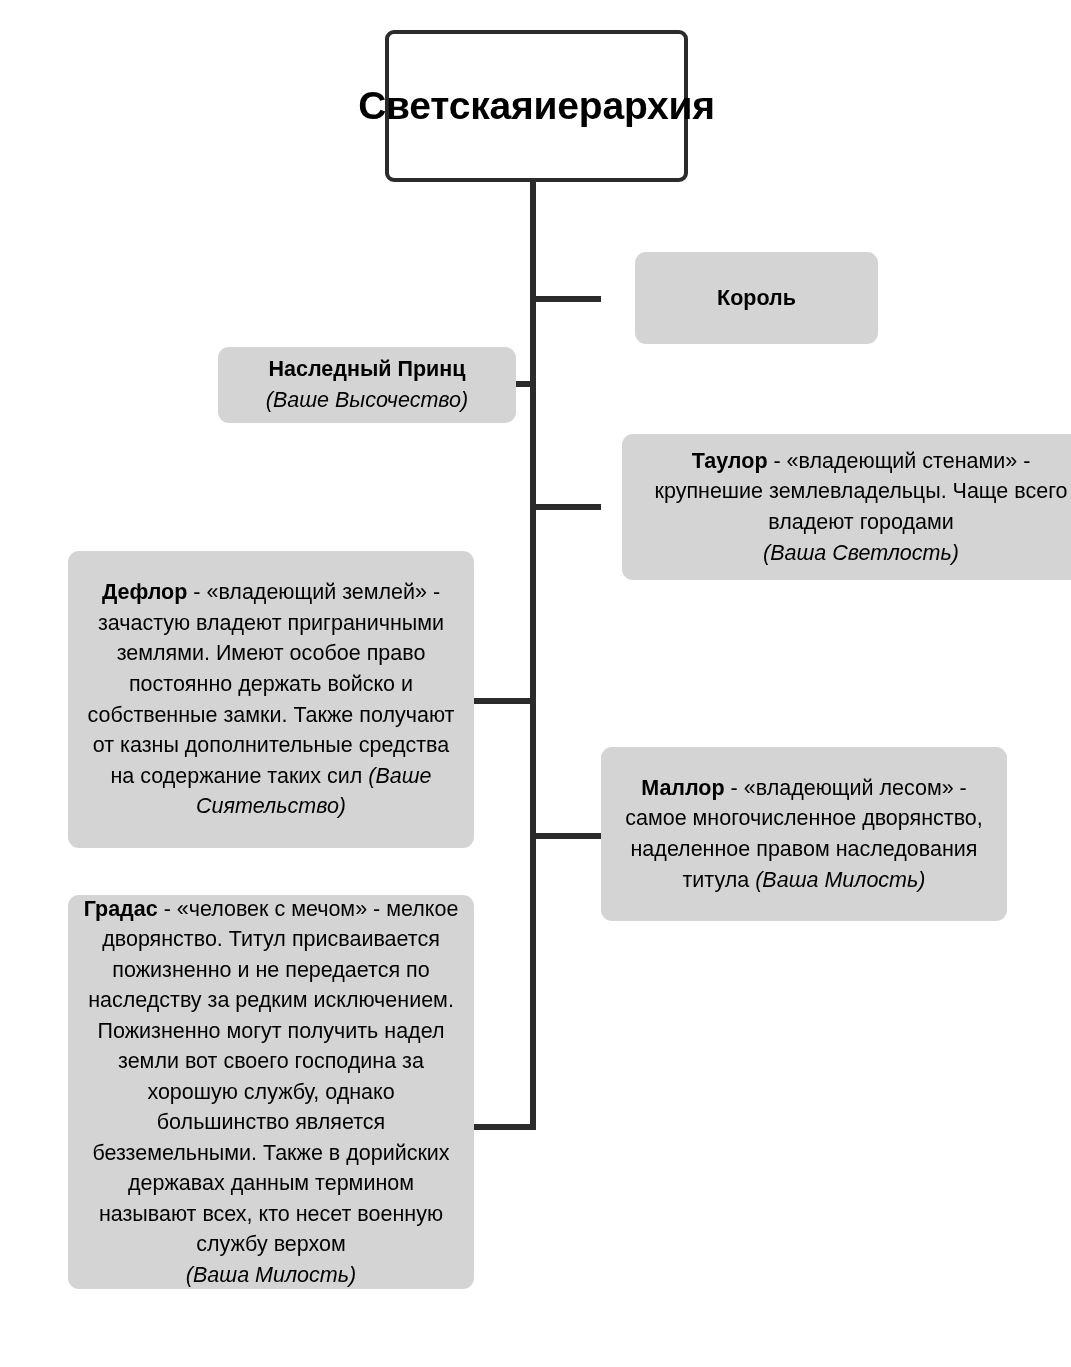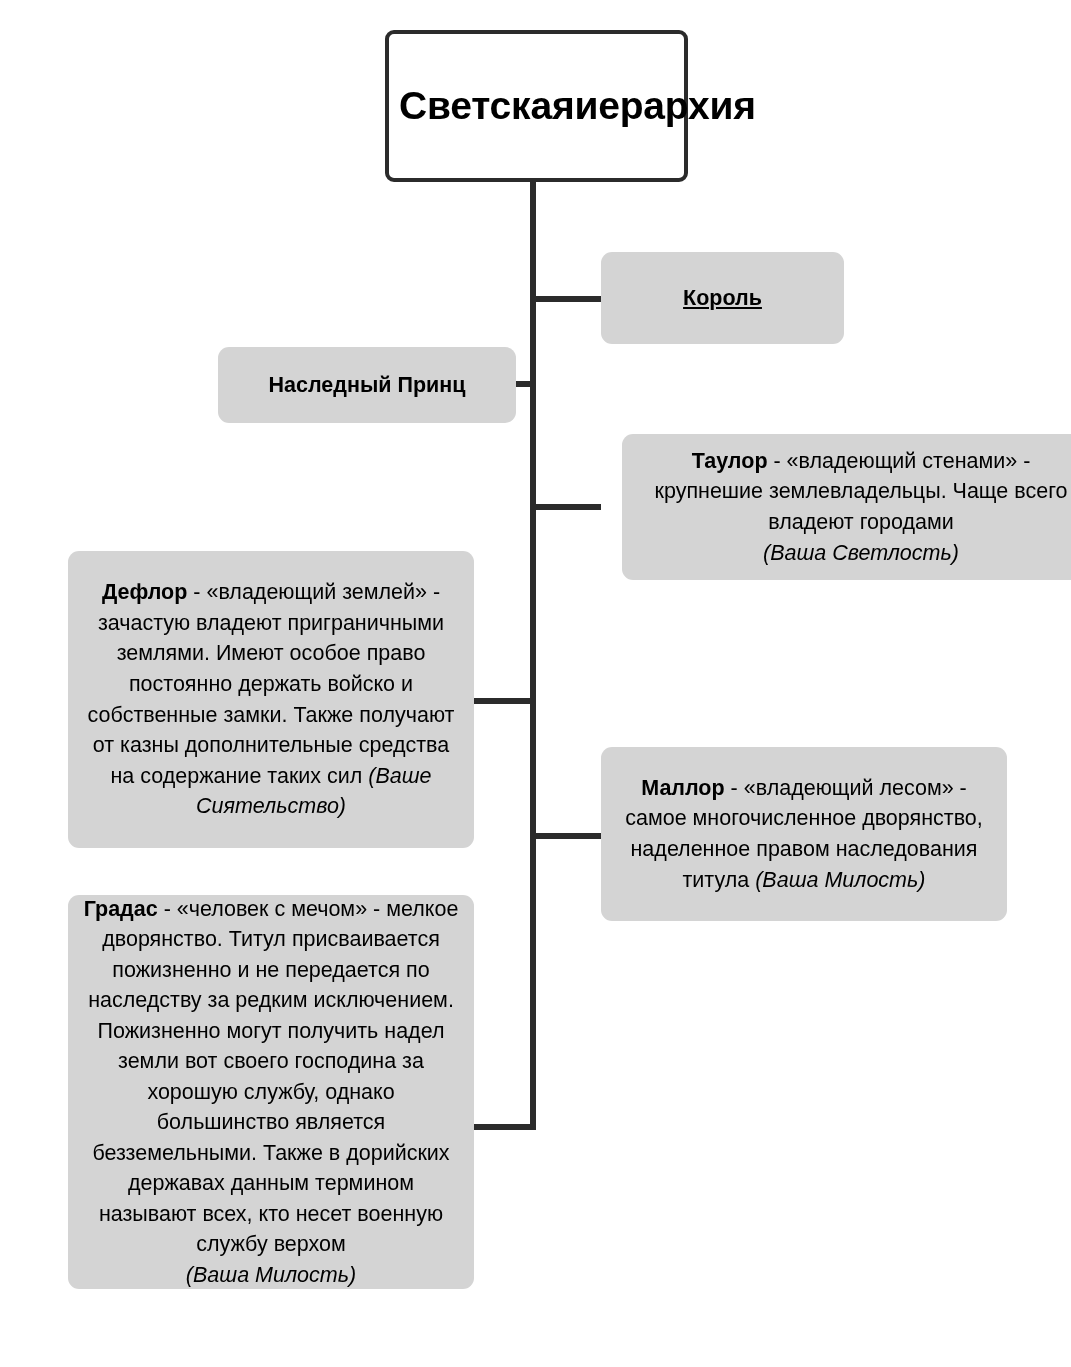--- a/index.html
+++ b/index.html
@@ -28,21 +28,21 @@
     left: 385px;
     top: 30px;
     width: 303px;
     height: 152px;
     box-sizing: border-box;
     border: 4px solid #2b2b2b;
     border-radius: 9px;
     background: #ffffff;
     display: flex;
     align-items: center;
-    justify-content: flex-start;
+    justify-content: center;
     text-align: center;
   }
   .root-node .root-label {
     font-size: 39px;
     font-weight: bold;
     line-height: 1.25;
     color: #000000;
     letter-spacing: -0.2px;
     padding: 0 10px;
   }
@@ -91,29 +91,30 @@
   <div class="conn" style="left:470px; top:698px; width:66px; height:6px;"></div>
 
   <div class="conn" style="left:535px; top:833px; width:66px; height:6px;"></div>
 
   <div class="conn" style="left:470px; top:1124px; width:66px; height:6px;"></div>
 
   <div class="root-node">
     <div class="root-label"><span class="line">Светская</span><span class="line">иерархия</span></div>
   </div>
 
-  <div class="node" style="left:601px; top:252px; width:243px; height:92px;text-decoration:underline;">
+  <div class="node" style="left:635px; top:252px; width:243px; height:92px;">
     <div class="node-text">
       <span class="line"><b>Король</b></span>
     </div>
   </div>
 
   <div class="node" style="left:218px; top:347px; width:298px; height:76px;">
     <div class="node-text">
       <span class="line"><b>Наследный Принц</b></span>
+      <span class="line"><i>(Ваше Высочество)</i></span>
     </div>
   </div>
 
   <div class="node" style="left:601px; top:434px; width:478px; height:146px;margin-left:21px;">
     <div class="node-text">
       <b>Таулор</b><span> - «владеющий стенами» - крупнешие землевладельцы. Чаще всего владеют городами</span>
       <span class="line"><i>(Ваша Светлость)</i></span>
     </div>
   </div>
 

